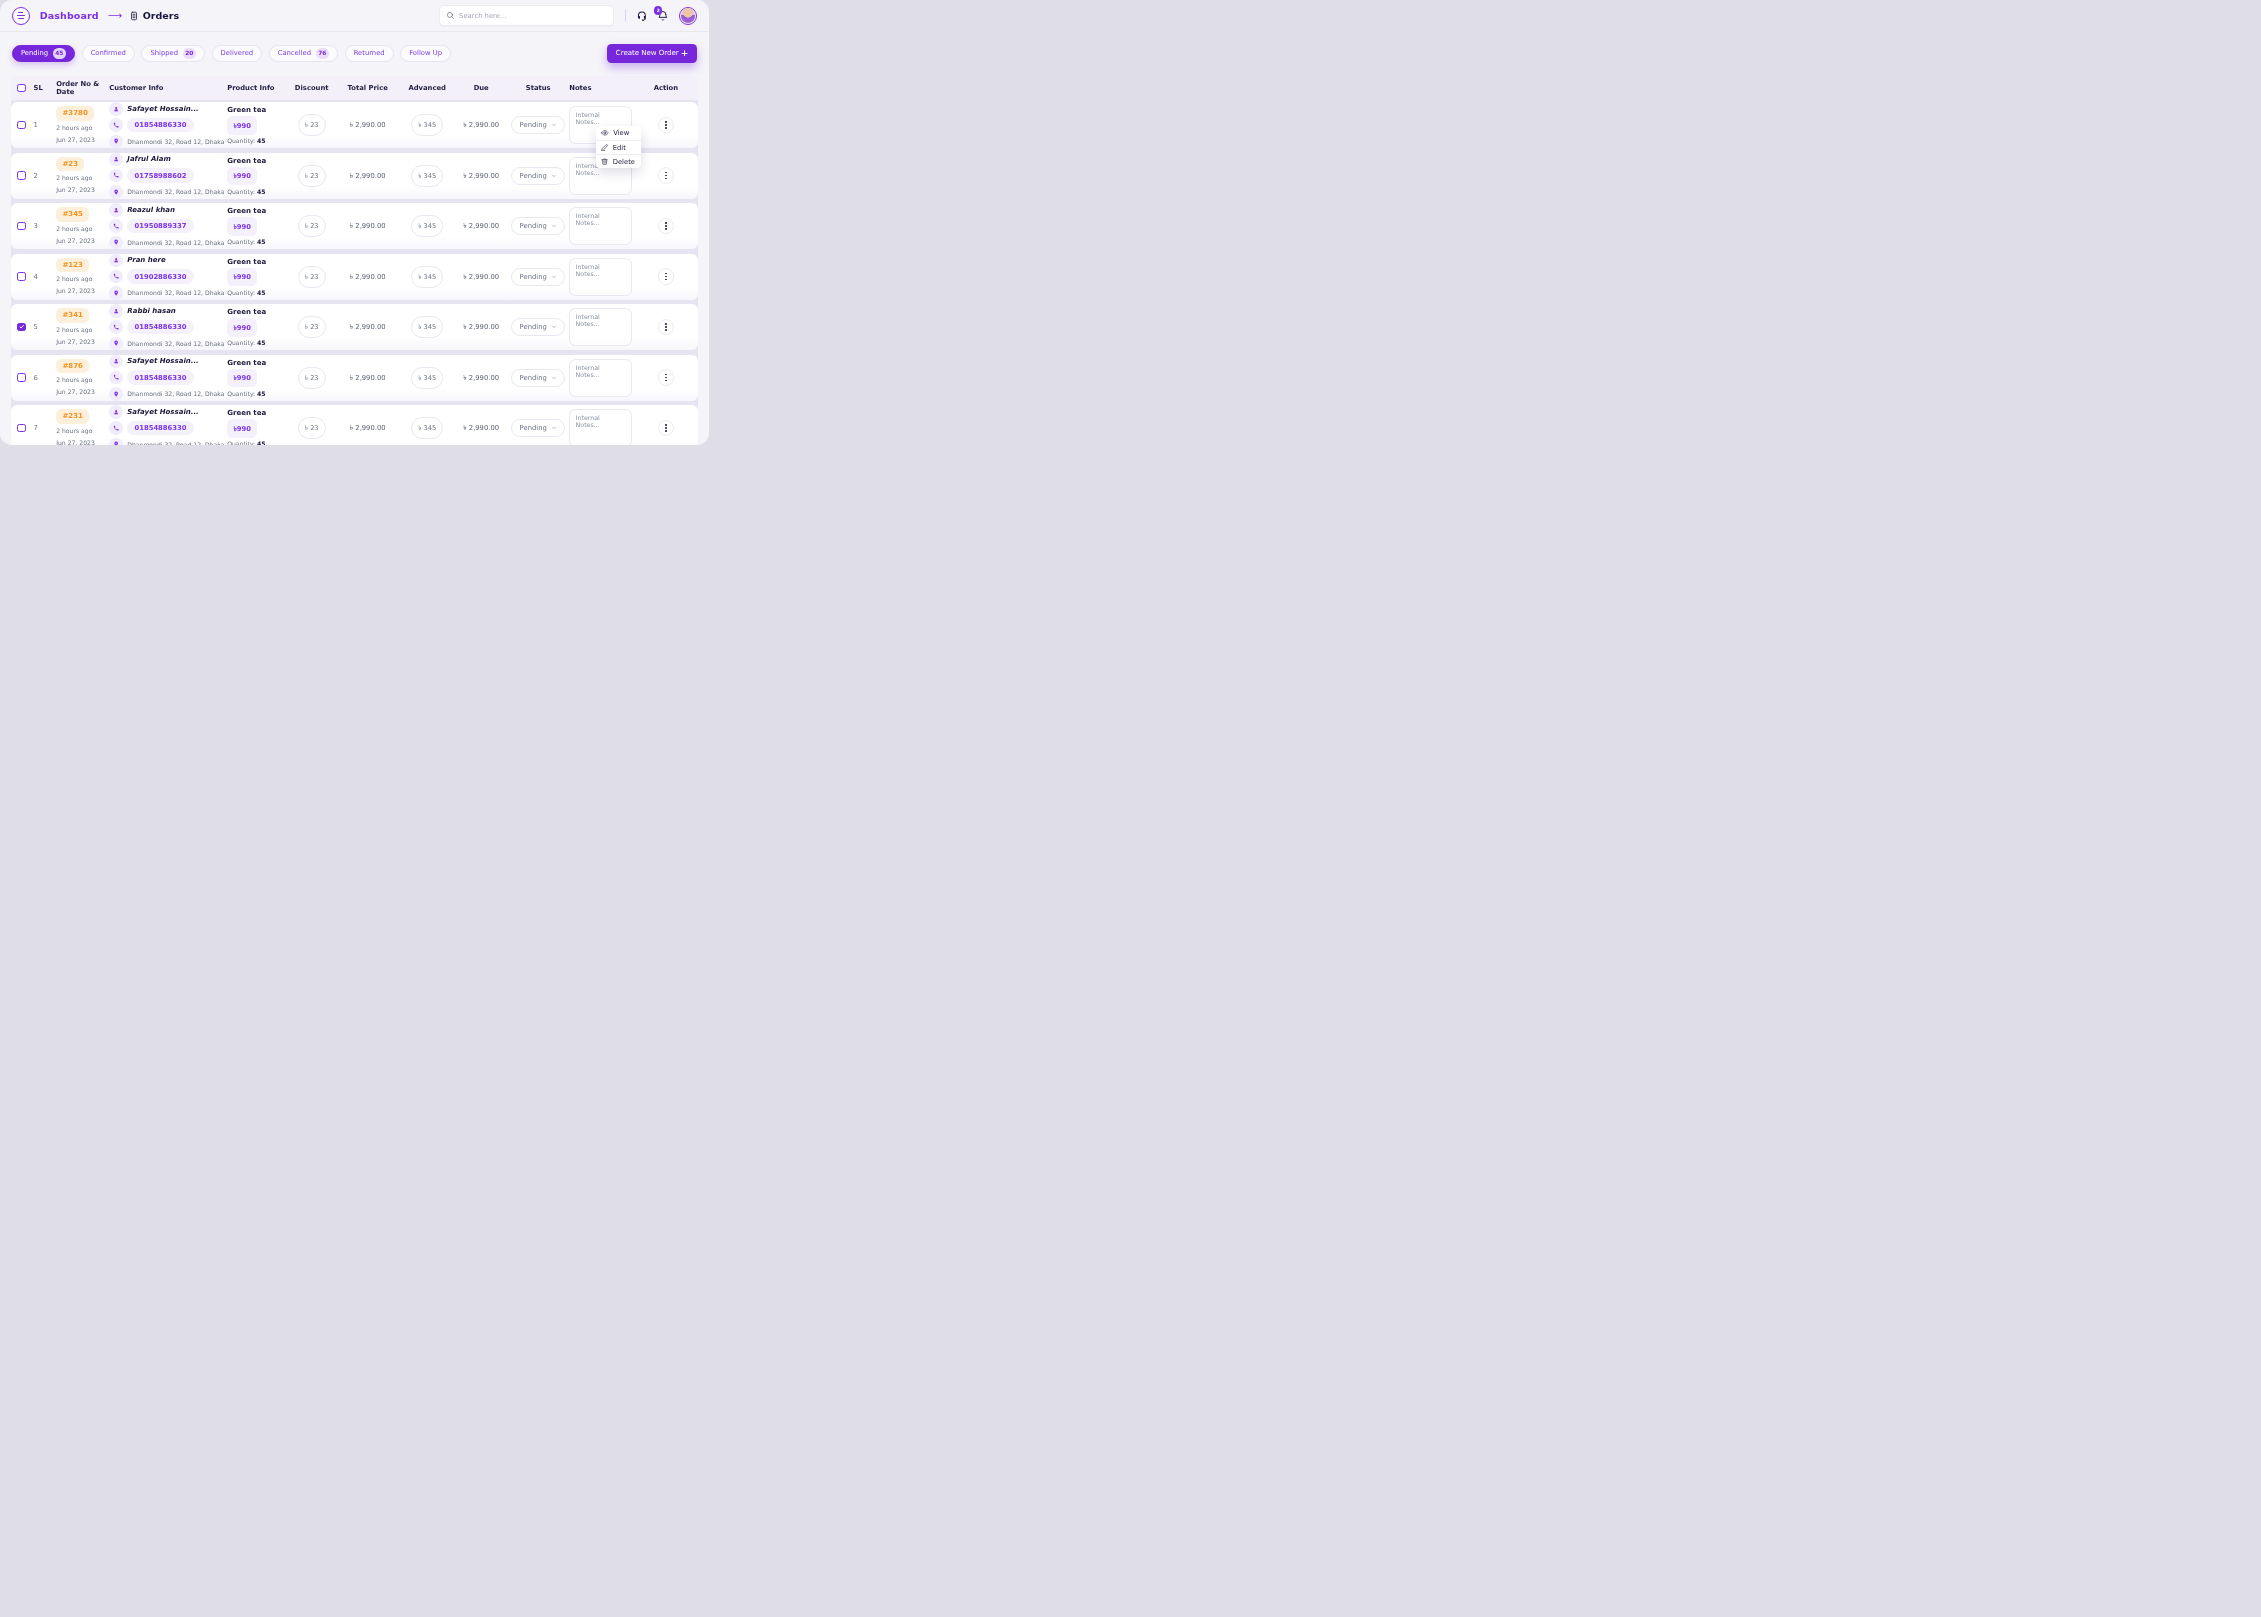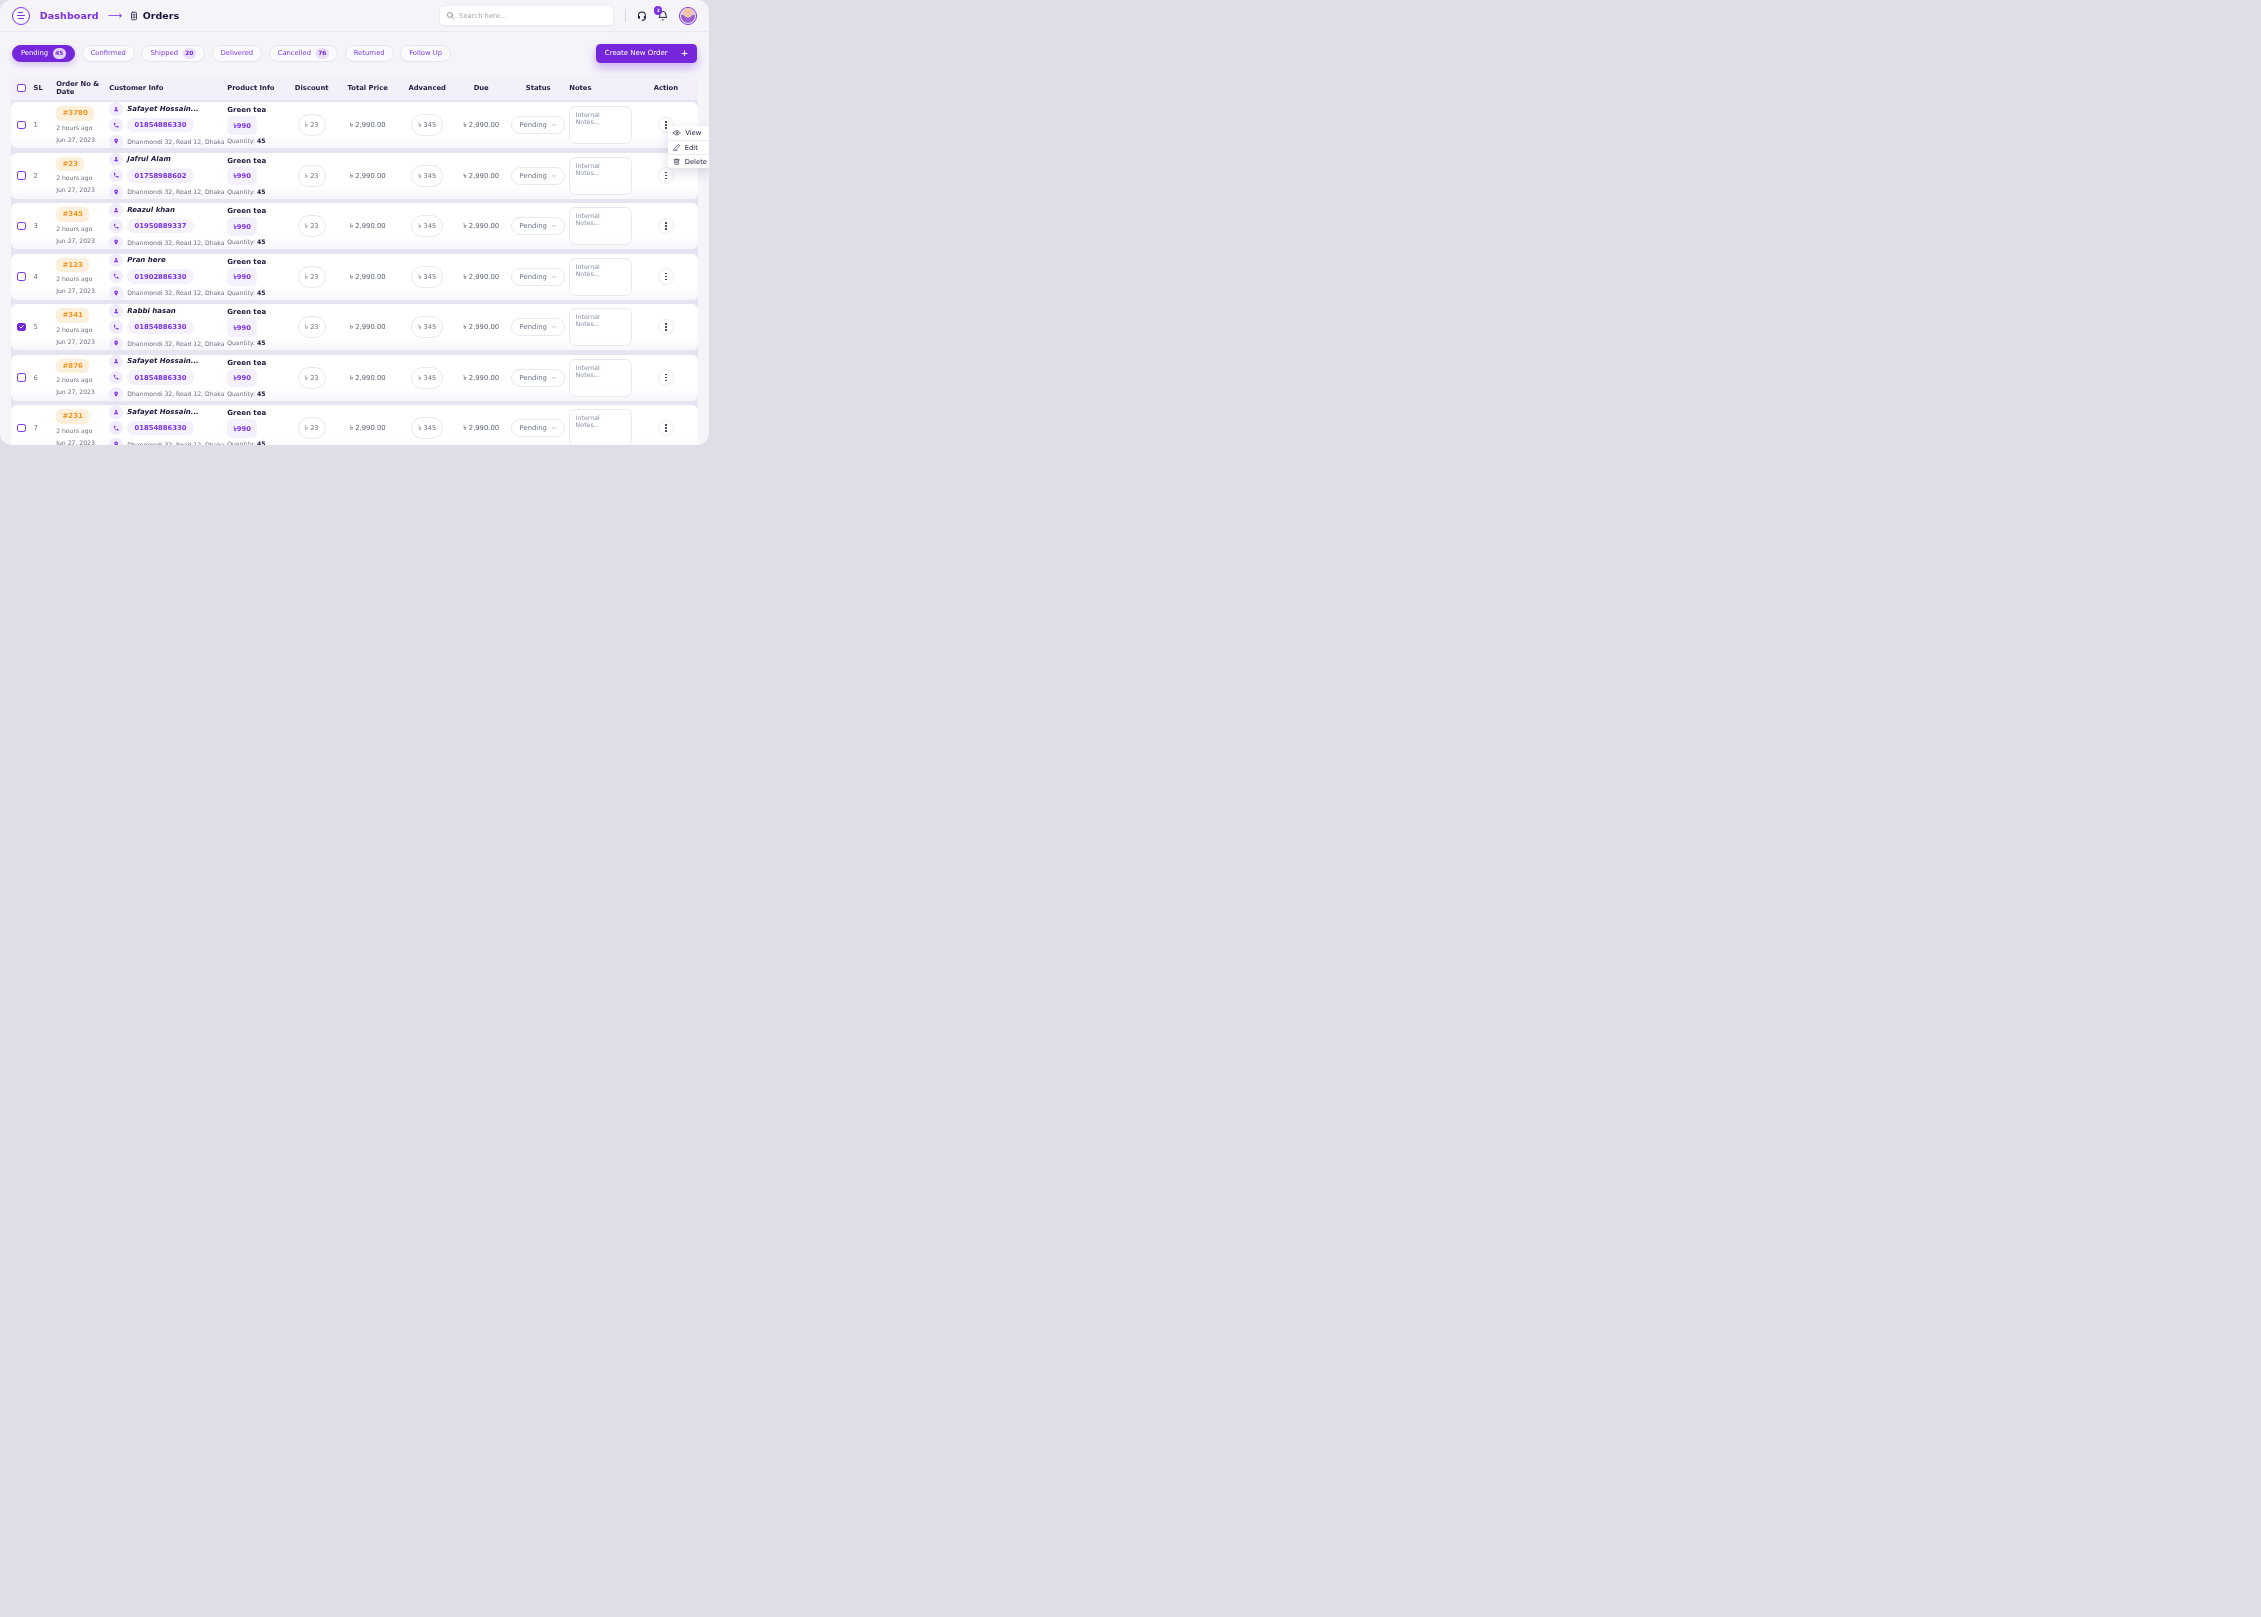--- a/index.html
+++ b/index.html
@@ -27,21 +27,21 @@
       radial-gradient(circle at 50% 32%, #EFC5A2 0 38%, transparent 39%),
       linear-gradient(180deg,#D8C6EE 0 45%, #9C5ED3 45%); }
 
   
   .filterbar { display:flex; align-items:center; padding:11.8px 11.8px 0 11.8px; }
   .tabs { display:flex; gap:6.3px; }
   .tab { height:17px; display:flex; align-items:center; gap:4.5px; padding:0 8.1px; border-radius:452px; background:rgba(255,255,255,.55); border:0.5px solid #E7E3F1; color:#7B3FE4; font-size:6.8px; cursor:pointer; }
   .tab .tab-badge { min-width:11.8px; height:11.8px; padding:0 2.7px; border-radius:452px; background:#E9DDFA; color:#7627DB; font-size:5.9px; font-weight:700; display:flex; align-items:center; justify-content:center; }
   .tab.active { background:#7627DB; border-color:#7627DB; color:#fff; font-weight:500; box-shadow:0 2.7px 6.3px rgba(118,39,219,.25); }
   .tab.active .tab-badge { background:#E4D6FA; }
-  .create-btn { margin-left:auto; height:19.4px; padding:0 9px; border-radius:4.5px; background:#7627DB; color:#fff; font-size:7px; display:flex; align-items:center; gap:13px; cursor:pointer; box-shadow:0 4.5px 10px rgba(118,39,219,.35);text-align:right; }
+  .create-btn { margin-left:auto; height:19.4px; padding:0 9px; border-radius:4.5px; background:#7627DB; color:#fff; font-size:7px; display:flex; align-items:center; gap:2px; cursor:pointer; box-shadow:0 4.5px 10px rgba(118,39,219,.35);text-align:right; }
   .create-btn .plus { font-size:9px; font-weight:600; line-height:1; }
 
   
   .table-wrap { margin:12.7px 11px 0 11px; border-radius:6.3px 6.3px 0 0; overflow:visible; }
   .grid { display:grid; grid-template-columns:16.3px 22.6px 53px 118px 60px 49px 63px 56px 52px 62px 71px 1fr; align-items:center; padding:0 6.3px; }
   .thead { background:#F3F0FA; border-radius:5.4px 5.4px 0 0; height:24.4px; color:#201D41; font-weight:600; font-size:6.8px; }
   .th-c { text-align:center; }
   .rows { background:#E7E4F2; display:flex; flex-direction:column; gap:4.5px; padding-top:1.8px; }
   .row { background:linear-gradient(180deg,#FFFFFF 72%, #F7F6FB 100%); height:46px; border-radius:6.3px; }
   .c { font-size:6.8px; color:#6B7280; }
@@ -69,21 +69,21 @@
 
   .pill-outline { display:inline-block; background:#fff; border:0.5px solid #E9E7F0; border-radius:452px; padding:4.1px 6.3px; color:#6B7280; font-size:6.6px; }
   .money { color:#5C6374; font-size:6.8px; }
 
   .status-pill { display:inline-flex; align-items:center; gap:4.1px; background:#fff; border:0.5px solid #E9E7F0; border-radius:452px; padding:4.1px 7.2px; color:#6A7280; font-size:6.8px; cursor:pointer; }
   .notes-box { width:63px; height:38px; border:0.5px solid #E9E7F0; border-radius:6.3px; padding:4.1px 5.4px; color:#8A92A3; font-size:6.3px; cursor:text; background:rgba(255,255,255,.6); }
   .kebab { width:16.3px; height:16.3px; border-radius:50%; border:0.5px solid #ECEAF2; background:#fff; display:flex; flex-direction:column; align-items:center; justify-content:center; gap:1.4px; cursor:pointer; margin:0 auto; }
   .kebab i { width:1.6px; height:1.6px; border-radius:50%; background:#2B2A4A; }
 
   
-  .ctx { position:absolute; left:668px; top:126px; width:45px; background:#fff; border-radius:4.1px; box-shadow:0 4.5px 11.8px rgba(30,22,70,.14); z-index:50; overflow:hidden; }
+  .ctx { position:absolute; left:596px; top:126px; width:45px; background:#fff; border-radius:4.1px; box-shadow:0 4.5px 11.8px rgba(30,22,70,.14); z-index:50; overflow:hidden; }
   .ctx-item { display:flex; align-items:center; gap:4.1px; padding:3.2px 5.4px; height:14px; color:#1F1C3D; font-size:6.8px; cursor:pointer; }
   .ctx-item + .ctx-item { border-top:0.5px solid #EFEDF4; }
 </style>
 </head>
 <body>
 
 <div class="app">
 
   <div class="topbar">
     <div class="burger">

